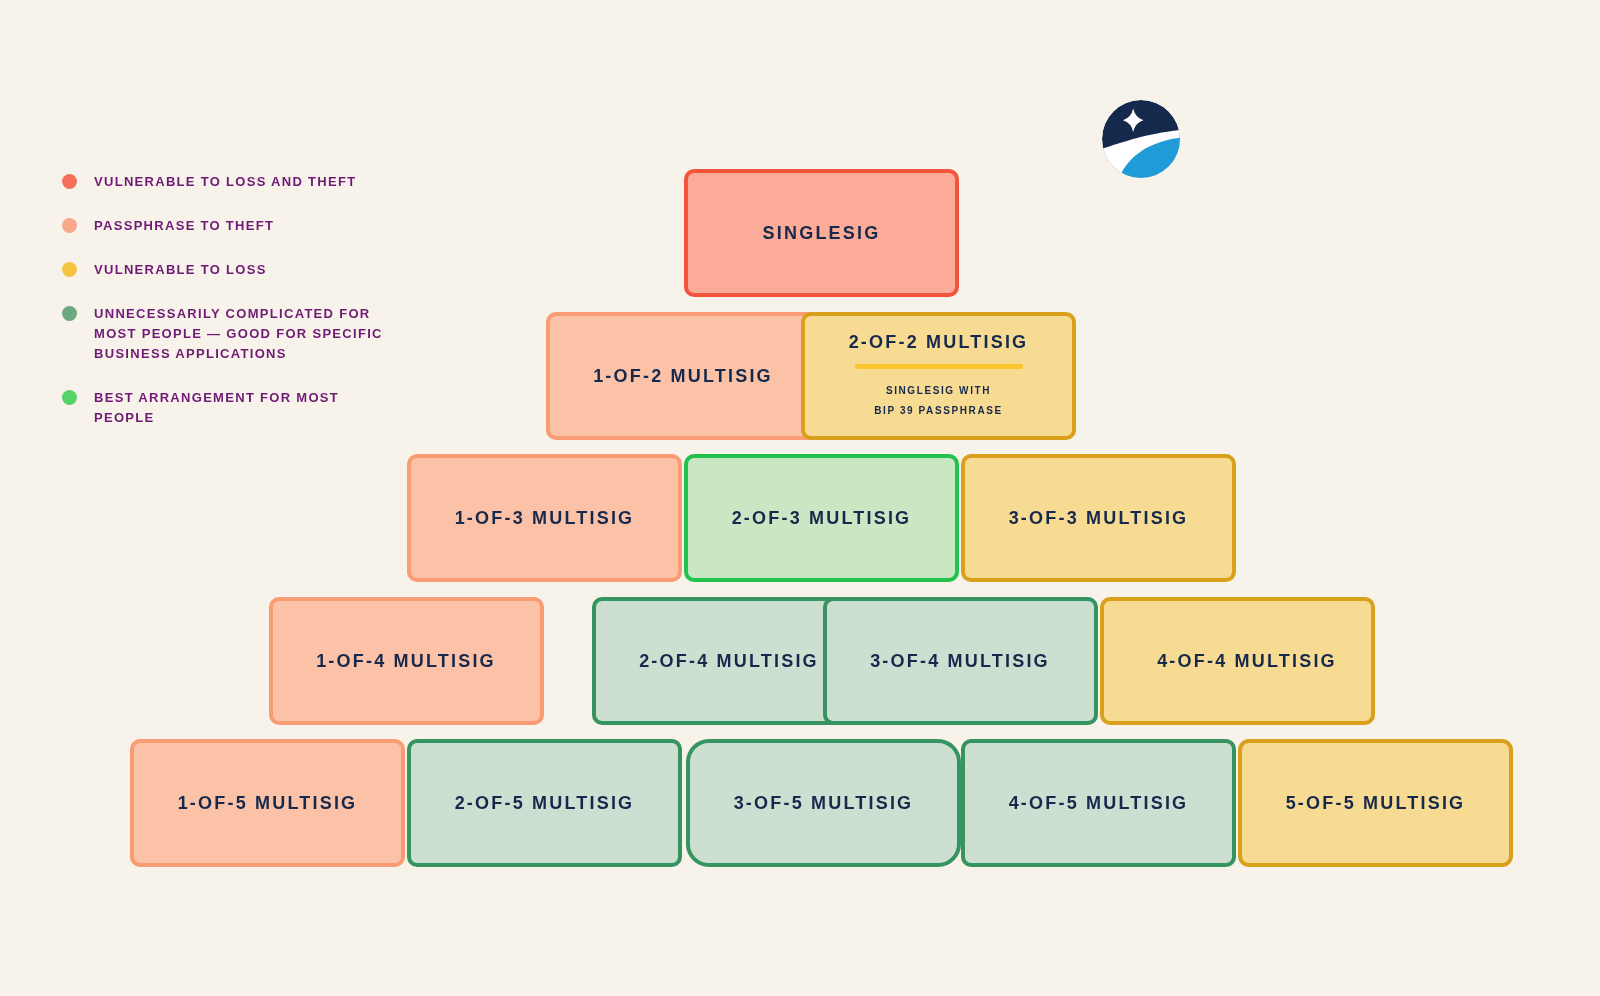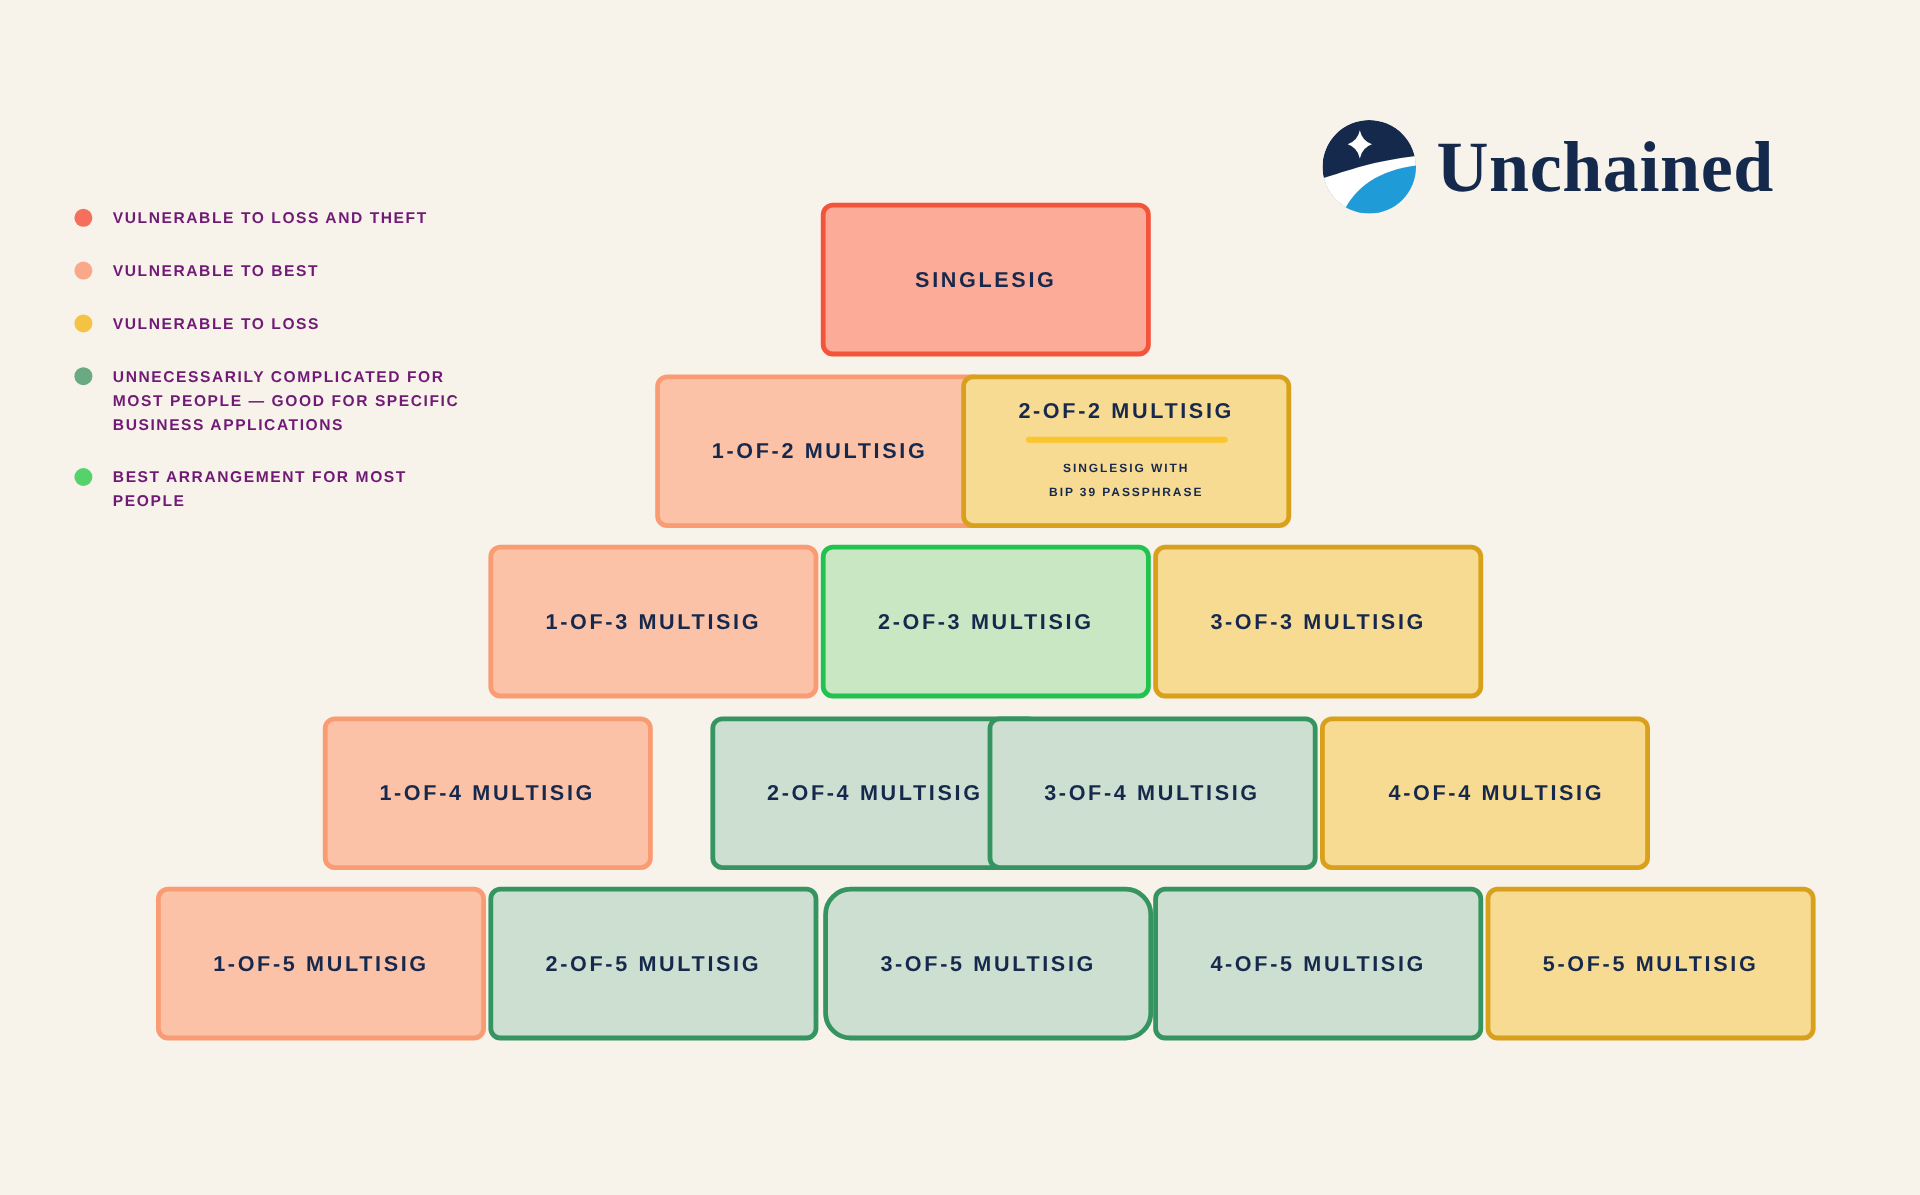--- a/index.html
+++ b/index.html
@@ -48,21 +48,21 @@
 
 <div class="canvas">
 
   <div class="legend">
       <div class="legend-item">
         <span class="legend-dot" style="background: rgb(244, 112, 92);"></span>
         <span class="legend-label">VULNERABLE TO LOSS AND THEFT</span>
       </div>
       <div class="legend-item">
         <span class="legend-dot" style="background: rgb(249, 168, 138);"></span>
-        <span class="legend-label">VULNERABLE TO BEST</span>
+        <span class="legend-label">PASSPHRASE TO THEFT</span>
       </div>
       <div class="legend-item">
         <span class="legend-dot" style="background: rgb(245, 195, 68);"></span>
         <span class="legend-label">VULNERABLE TO LOSS</span>
       </div>
       <div class="legend-item">
         <span class="legend-dot" style="background: rgb(106, 169, 129);"></span>
         <span class="legend-label">UNNECESSARILY COMPLICATED FOR
 MOST PEOPLE — GOOD FOR SPECIFIC
 BUSINESS APPLICATIONS</span>
@@ -80,21 +80,20 @@
             <circle cx="50" cy="50" r="50"></circle>
           </clipPath>
       </defs>
       <g clip-path="url(#logo-clip)">
         <circle cx="50" cy="50" r="50" fill="#14294B"></circle>
         <path d="M -5 64 C 25 55 55 43 105 38 L 105 105 L -5 105 Z" fill="#FFFFFF"></path>
         <path d="M 20 105 C 31 72 62 52 105 48 L 105 105 Z" fill="#1F9BD8"></path>
       </g>
       <path d="M 40 11 Q 42.5 22.5 53 26 Q 42.5 29.5 40 41 Q 37.5 29.5 27 26 Q 37.5 22.5 40 11 Z" fill="#FFFFFF"></path>
     </svg>
-    <span class="wordmark">Unchained</span>
   </div>
 
   <div class="pyramid">
       <div class="pyr-box" style="background: rgb(251, 171, 151); border-color: rgb(243, 84, 60); left: 684px; top: 169px;">
         <span class="pyr-label">SINGLESIG</span>
       </div>
       <div class="pyr-box" style="background: rgb(251, 194, 167); border-color: rgb(249, 155, 115); left: 545.5px; top: 312px;">
         <span class="pyr-label">1-OF-2 MULTISIG</span>
       </div>
       <div class="pyr-box" style="background: rgb(247, 219, 147); border-color: rgb(217, 160, 27); left: 801px; top: 312px;">
@@ -129,18 +128,18 @@
       </div>
       <div class="pyr-box" style="background: rgb(204, 223, 208); border-color: rgb(53, 148, 95); left: 407px; top: 739px;">
         <span class="pyr-label">2-OF-5 MULTISIG</span>
       </div>
       <div class="pyr-box" style="background: rgb(204, 223, 208); border-color: rgb(53, 148, 95); left: 686px; top: 739px; border-radius: 23px;">
         <span class="pyr-label">3-OF-5 MULTISIG</span>
       </div>
       <div class="pyr-box" style="background: rgb(204, 223, 208); border-color: rgb(53, 148, 95); left: 961px; top: 739px;">
         <span class="pyr-label">4-OF-5 MULTISIG</span>
       </div>
-      <div class="pyr-box" style="background: rgb(247, 219, 147); border-color: rgb(217, 160, 27); left: 1238px; top: 739px;">
+      <div class="pyr-box" style="background: rgb(247, 219, 147); border-color: rgb(217, 160, 27); left: 1238px; top: 739px; border-radius: 11px;">
         <span class="pyr-label">5-OF-5 MULTISIG</span>
       </div>
     </div>
 
 </div>
 
 </body></html>

